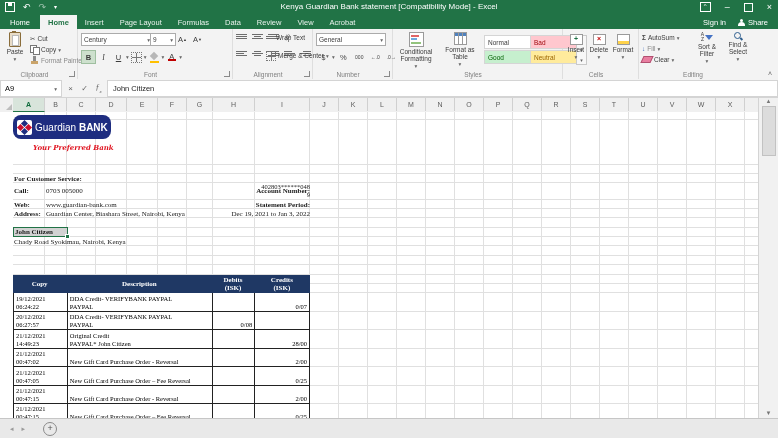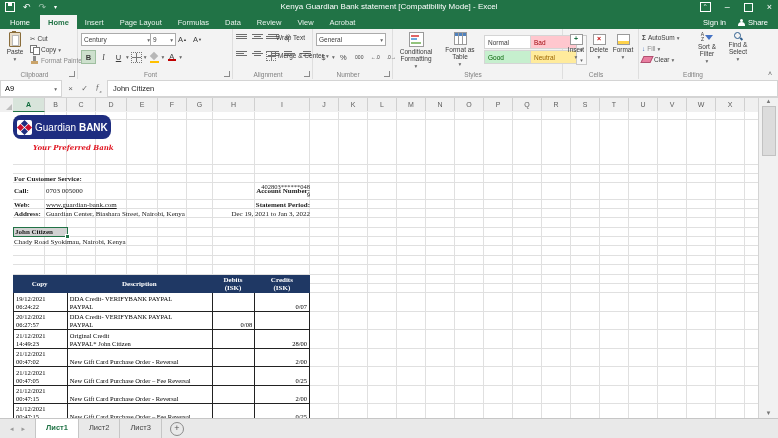--- a/index.html
+++ b/index.html
@@ -530,21 +530,21 @@
 
     <div class="cellTxt serif b" style="left:14px;top:63px;">For Customer Service:</div>
     <div class="cellTxt serif b rightcol" style="left:190px;top:75px;width:120px;">Account Number:</div>
 
     <div class="cellTxt serif b" style="left:14px;top:75px;">Call:</div>
     <div class="cellTxt serif" style="left:46px;top:75px;">0703 005000</div>
     <div class="cellTxt serif rightcol" style="left:230px;top:71px;width:80px;white-space:pre-line;font-size:6.5px;line-height:8px;">402803******048
 9</div>
 
     <div class="cellTxt serif b" style="left:14px;top:89px;">Web:</div>
-    <div class="cellTxt serif" style="left:46px;top:89px;text-decoration:underline;">www.guardian-bank.com</div>
+    <div class="cellTxt serif" style="left:46px;top:89px;">www.guardian-bank.com</div>
     <div class="cellTxt serif b rightcol" style="left:190px;top:89px;width:120px;">Statement Period:</div>
 
     <div class="cellTxt serif b" style="left:14px;top:98px;">Address:</div>
     <div class="cellTxt serif" style="left:46px;top:98px;">Guardian Center, Biashara Street, Nairobi, Kenya</div>
     <div class="cellTxt serif rightcol" style="left:190px;top:98px;width:120px;">Dec 19, 2021 to Jan 3, 2022</div>
 
     <div class="selcell">
       <span class="cellTxt serif b" style="position:static;">John Citizen</span>
       <span class="fillhandle"></span>
     </div>
@@ -676,21 +676,16 @@
     <span>▲</span>
     <span class="vthumb"></span>
     <span class="dn">▼</span>
   </div>
 
   <div class="tabbar">
     <span class="tabnav">
       <span>◂</span>
       <span>▸</span>
     </span>
-    <span id="sheet-tabs" style="display:flex;">
-        <span class="stab active">Лист1</span>
-        <span class="stab">Лист2</span>
-        <span class="stab">Лист3</span>
-      </span>
     <span class="newsheet">+</span>
   </div>
 
 </div>
 
 </body></html>

